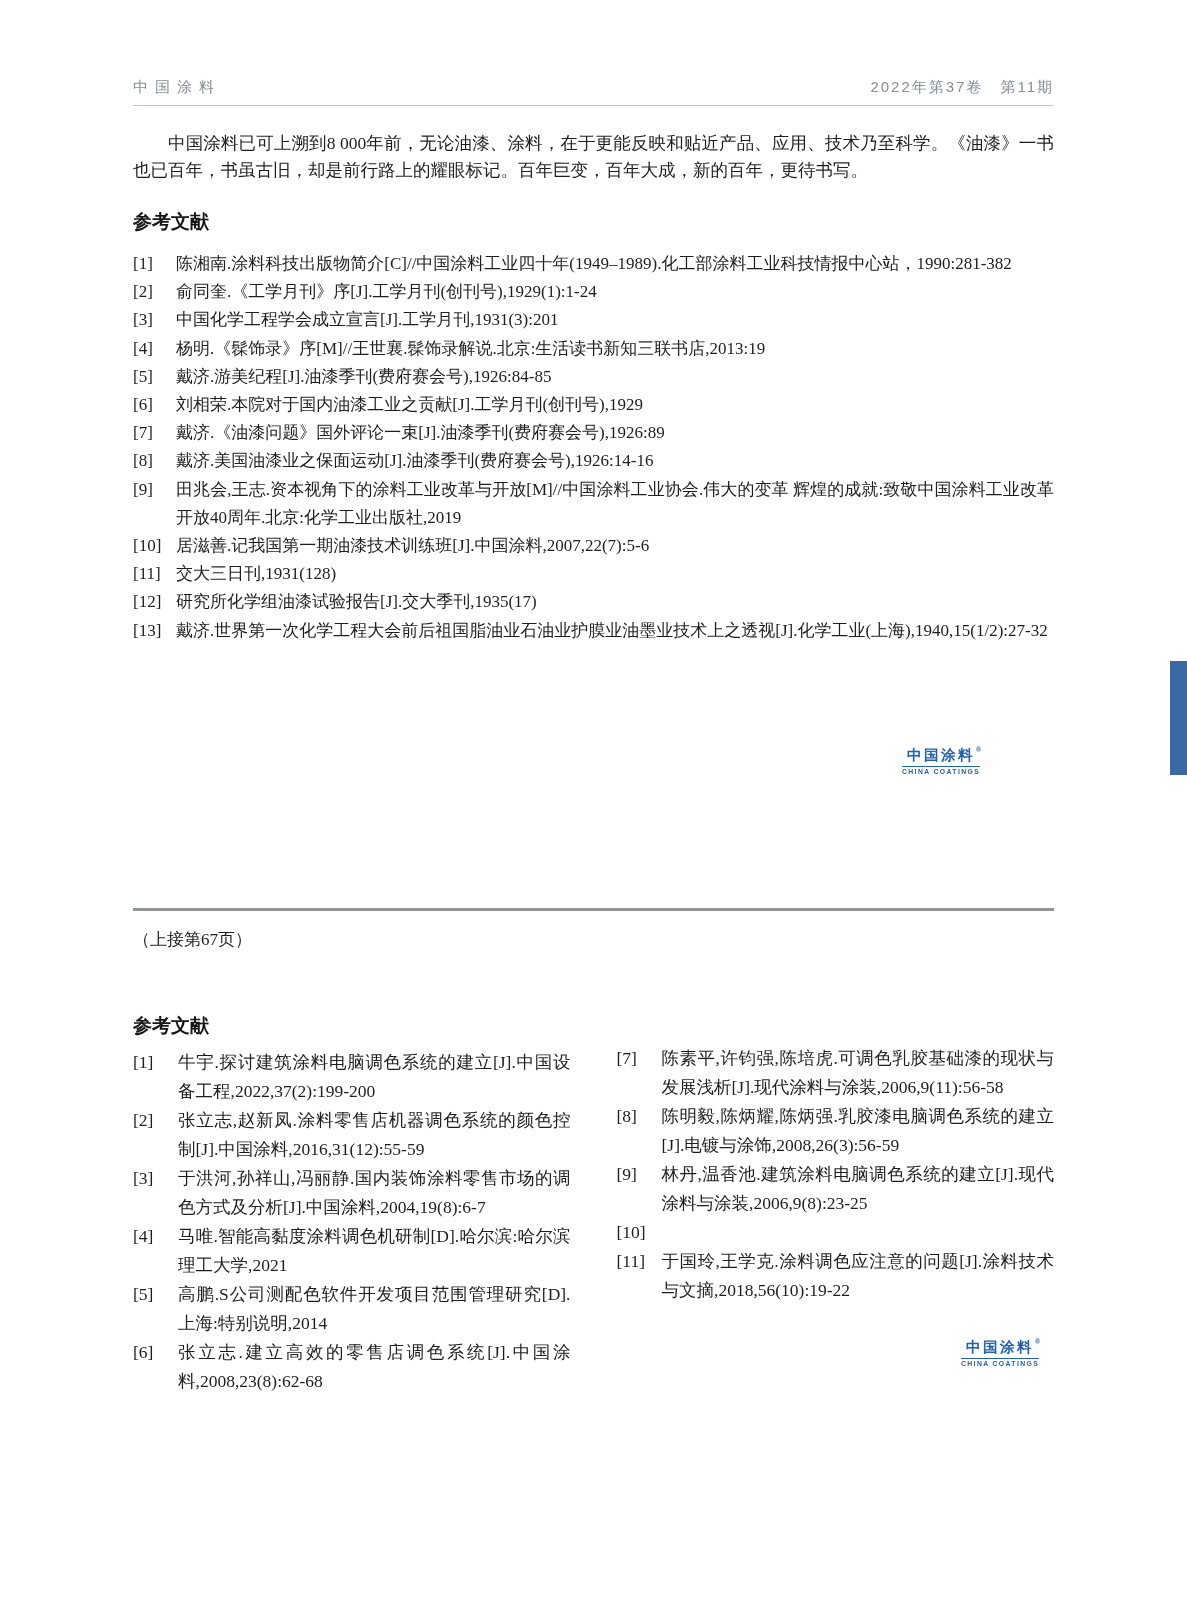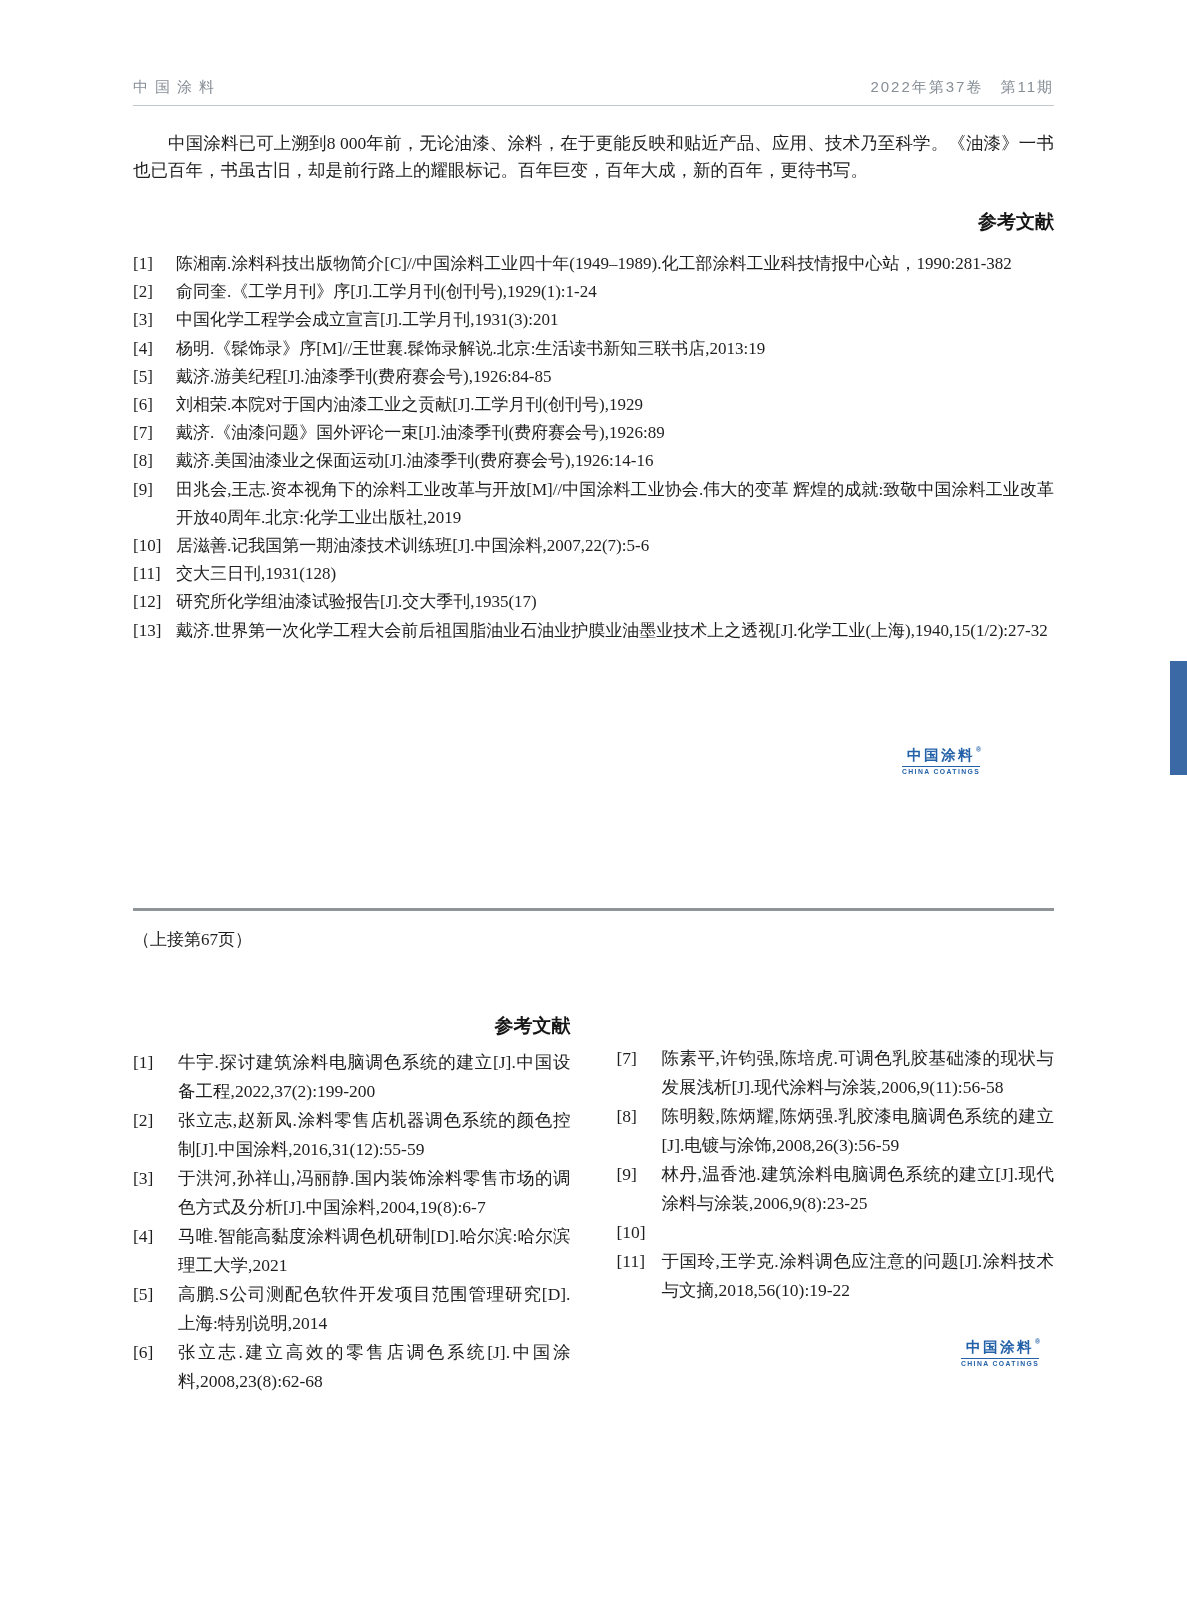--- a/index.html
+++ b/index.html
@@ -19,21 +19,21 @@
     font-family:"Liberation Sans","DejaVu Sans",sans-serif;
     font-size:15px;color:#868e96;
   }
   .journal-name{letter-spacing:7px;}
   .issue-info{letter-spacing:2px;}
   
   .content{position:absolute;left:133px;top:130px;width:921px;}
   .para{margin:0;font-size:17.5px;line-height:27px;text-align:justify;text-indent:2em;}
   .para-2{margin-top:36px;}
   .ref-heading{
-    margin:26px 0 0 0;text-align:right;
+    margin:26px 0 0 0;text-align:left;
     font-family:"Liberation Sans","DejaVu Sans",sans-serif;
     font-size:19px;font-weight:bold;color:#161616;line-height:24px;
   }
   .ref-list{margin-top:16px;}
   .ref-item{display:flex;font-size:17px;line-height:28.2px;}
   .ref-num{flex:0 0 43px;}
   .ref-text{flex:1;text-align:justify;}
   
   .cc-logo{
     position:absolute;

